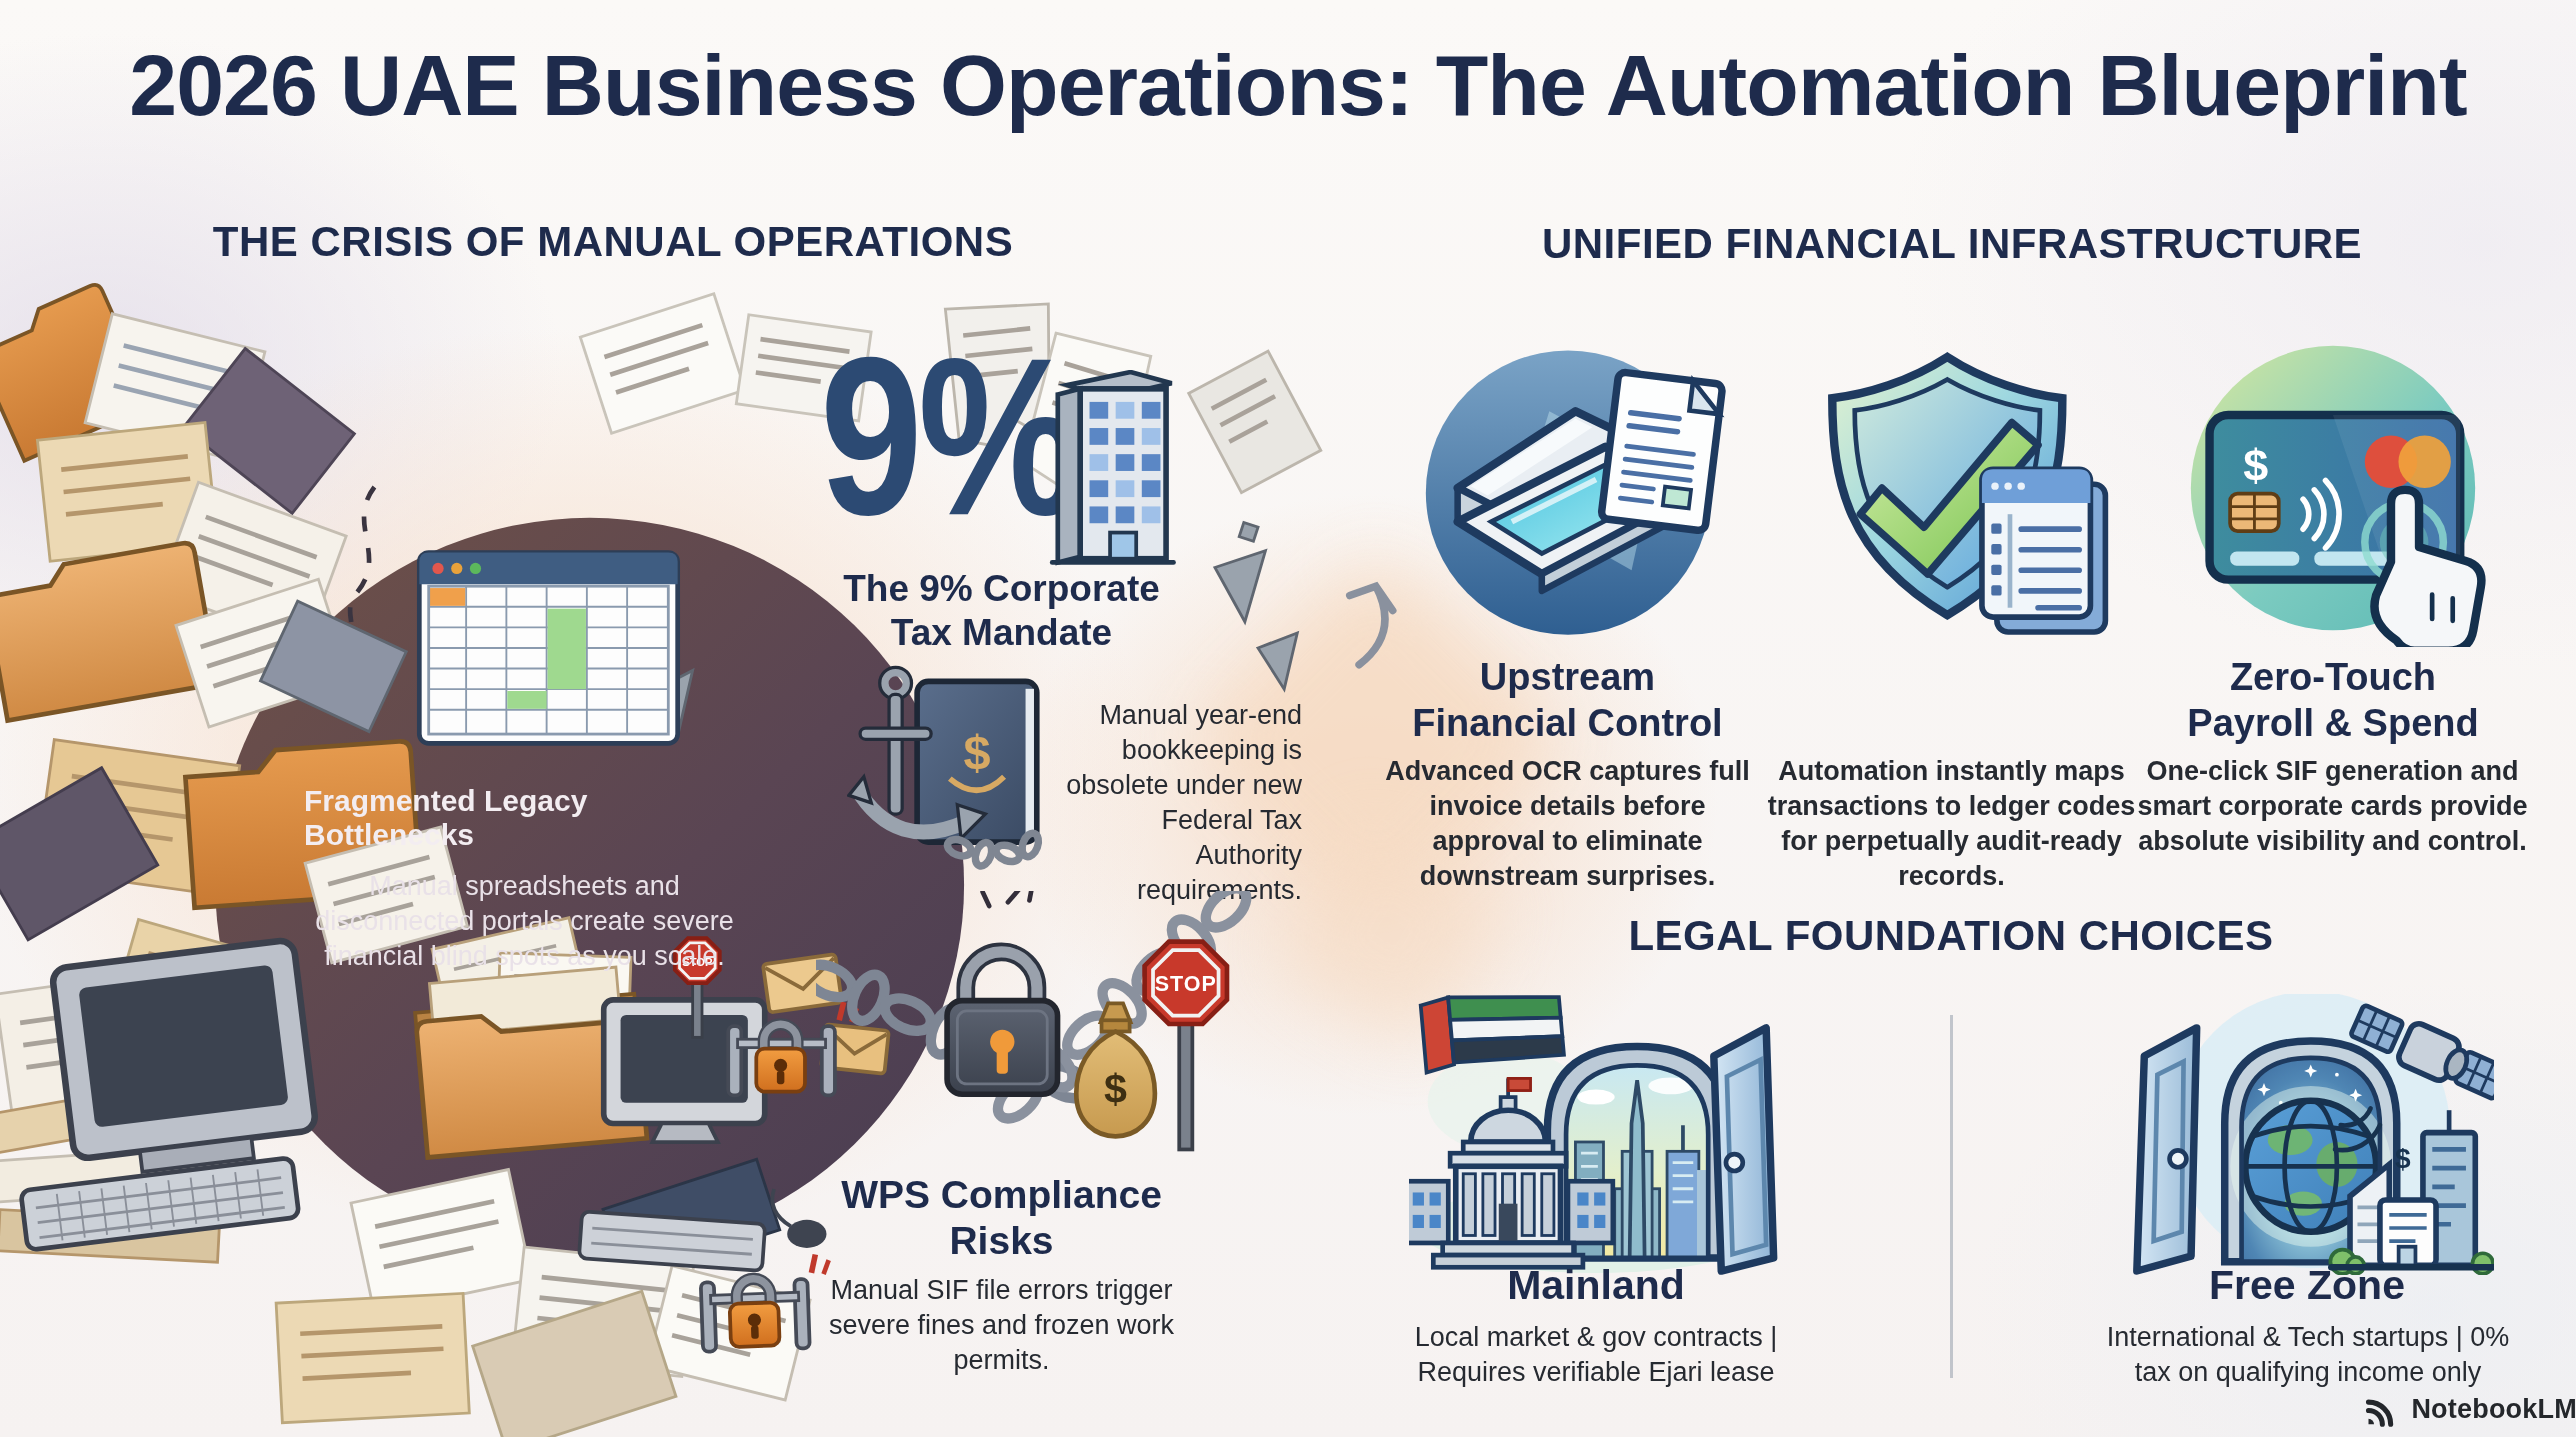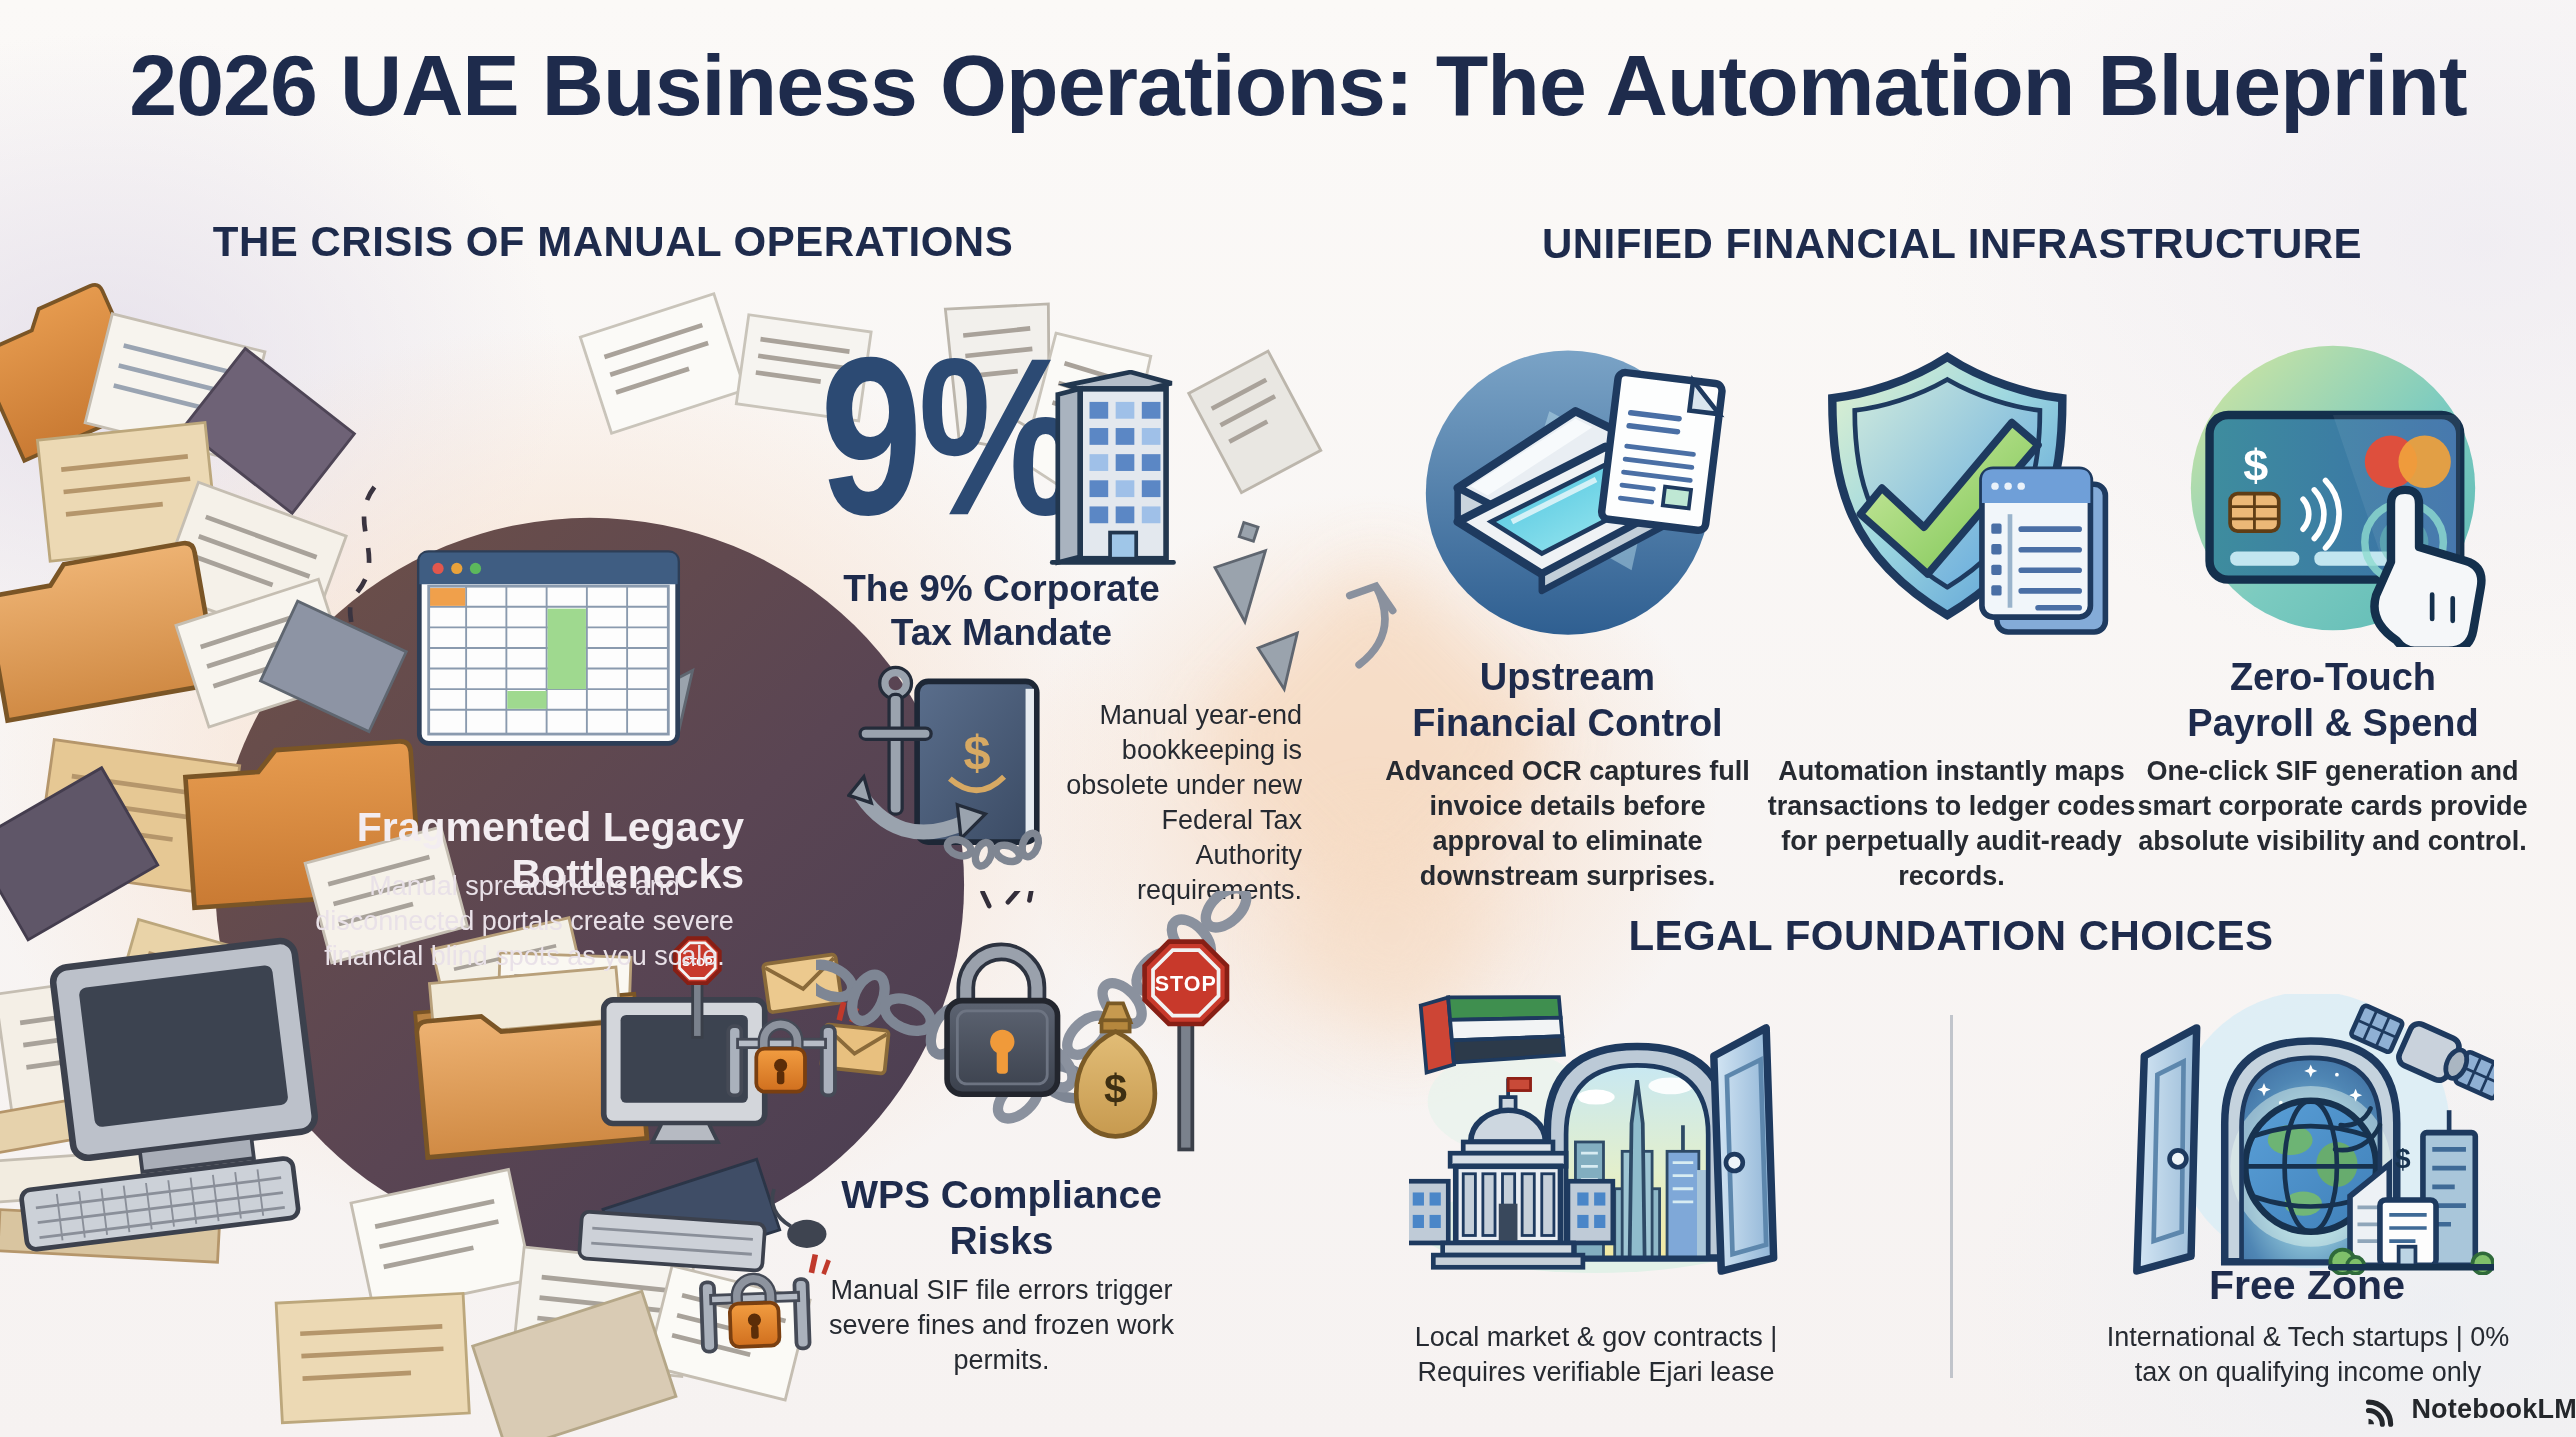--- a/index.html
+++ b/index.html
@@ -22,22 +22,22 @@
   .burst{position:absolute;background:#f6dcc5;filter:blur(32px);border-radius:45px;}
   .page-title{
     position:absolute;left:0;right:0;top:36px;text-align:center;white-space:nowrap;
     font-size:86px;font-weight:800;color:var(--navy);letter-spacing:-0.9px;
   }
   .h-section{
     position:absolute;font-weight:800;font-size:42px;color:var(--navy);
     text-align:center;letter-spacing:0.5px;line-height:1.1;
   }
   .frag-title{
-    position:absolute;left:304px;top:804px;width:440px;text-align:right;
-    font-size:41px;font-weight:800;color:var(--white_text);line-height:1.14;
+    position:absolute;left:304px;top:784px;width:440px;text-align:left;
+    font-size:30px;font-weight:800;color:var(--white_text);line-height:1.14;
   }
   .frag-body{
     position:absolute;left:314px;top:869px;width:421px;text-align:center;
     font-size:27px;color:#e9e1e8;line-height:1.3;
   }
   .stat{
     position:absolute;left:820px;top:344px;font-size:225px;font-weight:800;
     color:#2c4a73;line-height:.82;transform:scaleX(.82);transform-origin:left top;
     letter-spacing:-5.6px;
   }
@@ -723,20 +723,21 @@
       <rect x="-18" y="62" width="60" height="70" rx="6" fill="#fdfdfd" stroke="#1e3a5f" stroke-width="6"></rect>
       <path d="M-8,78 h40 M-8,92 h40 M-8,106 h28" stroke="#3f6a96" stroke-width="4"></path>
       <rect x="2" y="112" width="18" height="20" fill="#bcd4e4" stroke="#1e3a5f" stroke-width="4"></rect>
       <circle cx="-58" cy="128" r="13" fill="#7fc06a" stroke="#2f6a3a" stroke-width="4"></circle>
       <circle cx="-44" cy="132" r="9" fill="#7fc06a" stroke="#2f6a3a" stroke-width="4"></circle>
       <circle cx="92" cy="130" r="11" fill="#7fc06a" stroke="#2f6a3a" stroke-width="4"></circle>
       <path d="M-70,134 H104" stroke="#17324f" stroke-width="7" stroke-linecap="round"></path>
     </g>
   </svg>
 
+  <div class="opt-title" style="left:1409px;width:374px;">Mainland</div>
   <div class="opt-body" style="left:1374px;width:444px;">Local market &amp; gov contracts | Requires verifiable Ejari lease</div>
 
   <div class="opt-title" style="left:2120px;width:374px;">Free Zone</div>
   <div class="opt-body" style="left:2086px;width:444px;">International &amp; Tech startups | 0% tax on qualifying income only</div>
 
   <div class="watermark">
     <svg width="43" height="37" viewBox="0 0 46 40">
       <path d="M10,12 A24,24 0 0 1 34,36" fill="none" stroke="#23262b" stroke-width="5.5" stroke-linecap="round"></path>
       <path d="M10,21 A15,15 0 0 1 25,36" fill="none" stroke="#23262b" stroke-width="5.5" stroke-linecap="round"></path>
       <path d="M10,30 A6,6 0 0 1 16,36 L10,36 Z" fill="#23262b"></path>

